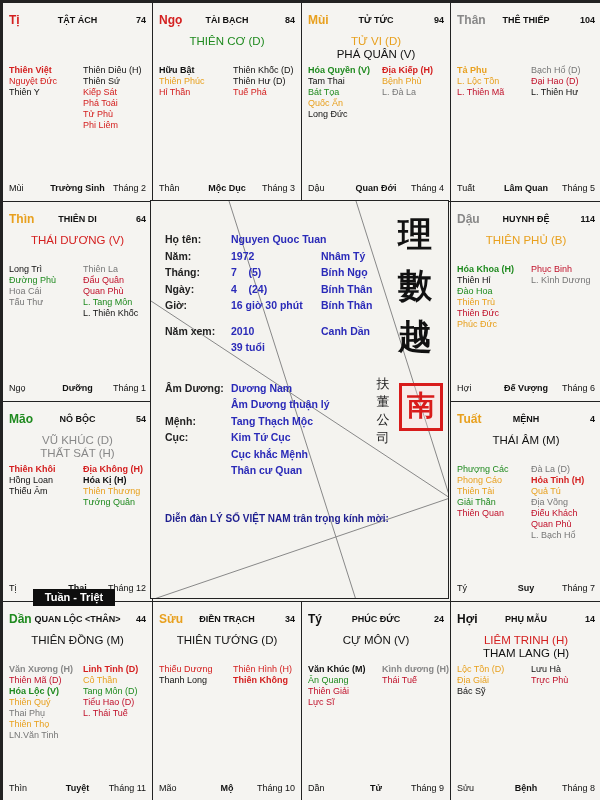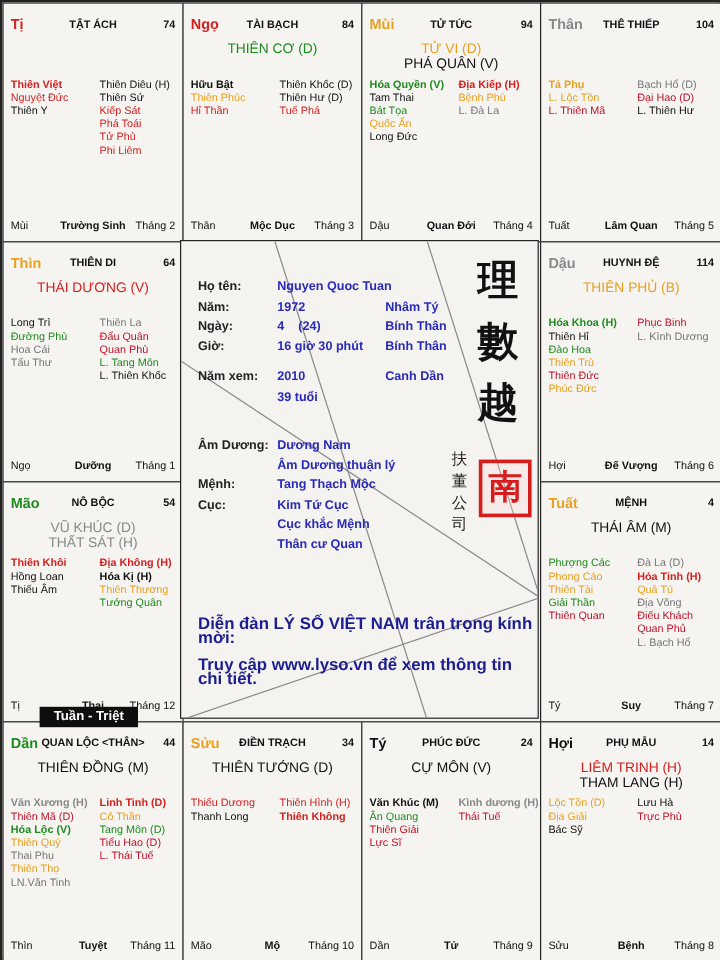--- a/index.html
+++ b/index.html
@@ -31,21 +31,21 @@
   .ftr .r { position: absolute; right: 0; }
   
   #center { position: absolute; left: 150px; top: 200px; width: 299px; height: 399px; border: 1px solid #222; background: #f4f3ef; overflow: hidden; }
   #center svg.lines { position: absolute; left: 0; top: 0; }
   .info { position: absolute; left: 14px; top: 32px; width: 230px; font-size: 10.5px; font-weight: bold; }
   .row { position: relative; height: 16.5px; }
   .row .k { position: absolute; left: 0; color: #222; }
   .row .v { position: absolute; left: 66px; color: #2a2ab8; }
   .row .v2 { position: absolute; left: 156px; color: #2a2ab8; }
   .gap { height: 9px; }
-  .invite { position: absolute; left: 14px; top: 312px; width: 280px; color: #1d1d8f; font-weight: bold; font-size: 14px; line-height: 12px; }
+  .invite { position: absolute; left: 14px; top: 312px; width: 280px; color: #1d1d8f; font-weight: bold; font-size: 10px; line-height: 12px; }
   .invite p { margin-bottom: 10px; }
   .calli { position: absolute; left: 234px; top: 8px; width: 60px; text-align: center; font-family: "DejaVu Serif", serif; font-size: 34px; line-height: 51px; color: #111; font-weight: bold; }
   .seal { position: absolute; left: 248px; top: 182px; width: 44px; height: 48px; border: 3px solid #d81b1b; color: #d81b1b; font-size: 28px; text-align: center; line-height: 40px; font-family: "DejaVu Serif", serif; font-weight: bold; background: rgba(255,220,220,0.3); }
   .seal-side { position: absolute; left: 222px; top: 174px; width: 20px; font-size: 13px; line-height: 18px; text-align: center; font-family: "DejaVu Serif", serif; color: #222; }
   .tuan { position: absolute; left: 33px; top: 589px; width: 82px; height: 17px; background: #0e0e0e; color: #fff; font-size: 11px; font-weight: bold; text-align: center; line-height: 17px; z-index: 5; }
 </style>
 </head>
 <body>
 
 <div id="chart">
@@ -419,20 +419,25 @@
         <span class="k">Họ tên:</span>
         <span class="v" style="white-space: pre;">Nguyen Quoc Tuan</span>
         <span class="v2"></span>
       </div>
       <div class="row">
         <span class="k">Năm:</span>
         <span class="v" style="white-space: pre;">1972</span>
         <span class="v2">Nhâm Tý</span>
       </div>
       <div class="row">
+        <span class="k">Tháng:</span>
+        <span class="v" style="white-space: pre;">7    (5)</span>
+        <span class="v2">Bính Ngọ</span>
+      </div>
+      <div class="row">
         <span class="k">Ngày:</span>
         <span class="v" style="white-space: pre;">4    (24)</span>
         <span class="v2">Bính Thân</span>
       </div>
       <div class="row">
         <span class="k">Giờ:</span>
         <span class="v" style="white-space: pre;">16 giờ 30 phút</span>
         <span class="v2">Bính Thân</span>
       </div>
       <div class="gap"></div>
@@ -468,17 +473,16 @@
         <span class="v" style="white-space: pre;">Cục khắc Mệnh</span>
       </div>
       <div class="row">
         <span class="k"></span>
         <span class="v" style="white-space: pre;">Thân cư Quan</span>
       </div>
     </div>
 
   <div class="invite">
     <p>Diễn đàn LÝ SỐ VIỆT NAM trân trọng kính mời:</p>
-    <div>Truy cập www.lyso.vn để xem thông tin chi tiết.</div>
   </div>
 </div>
 
 <div class="tuan">Tuần - Triệt</div>
 
 </body></html>

